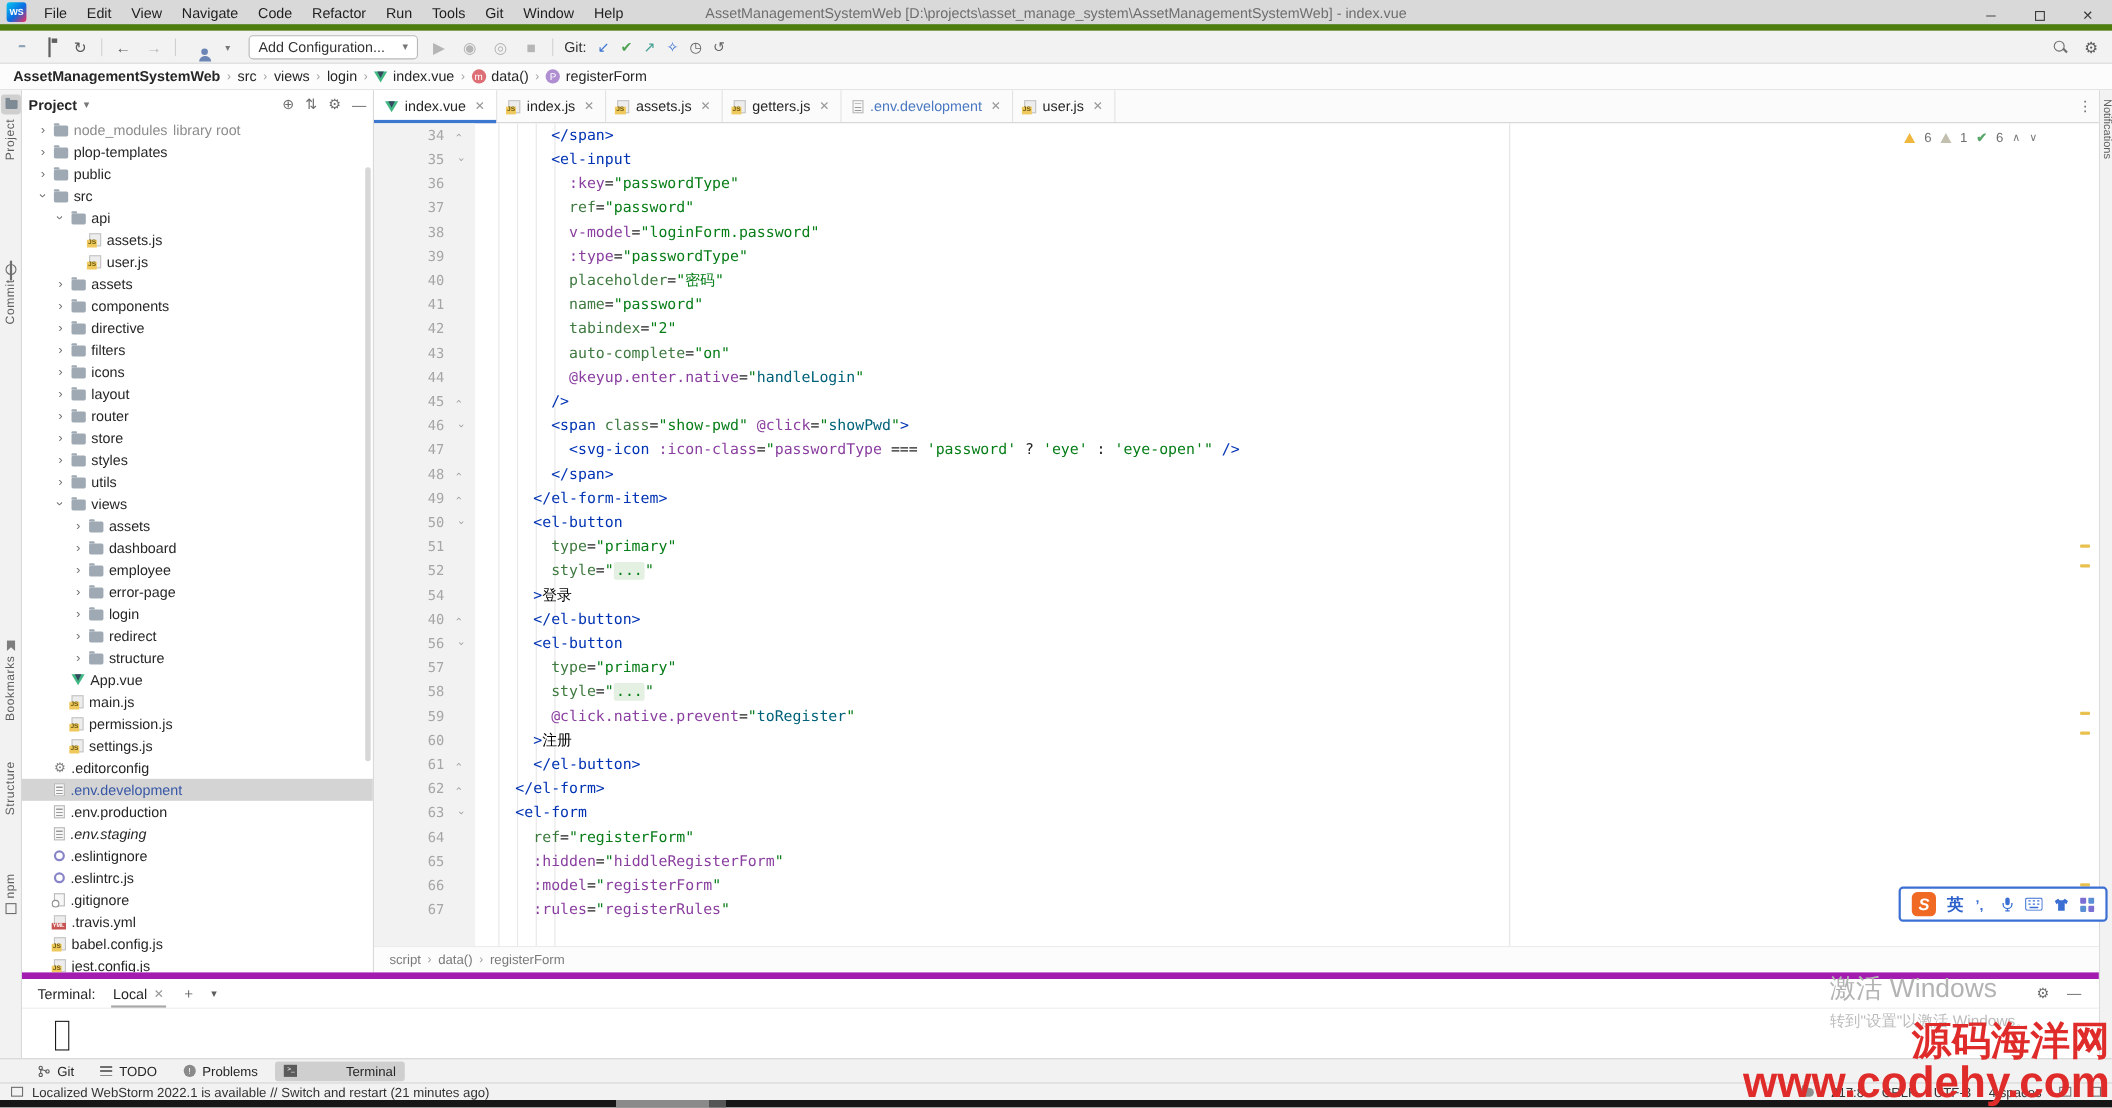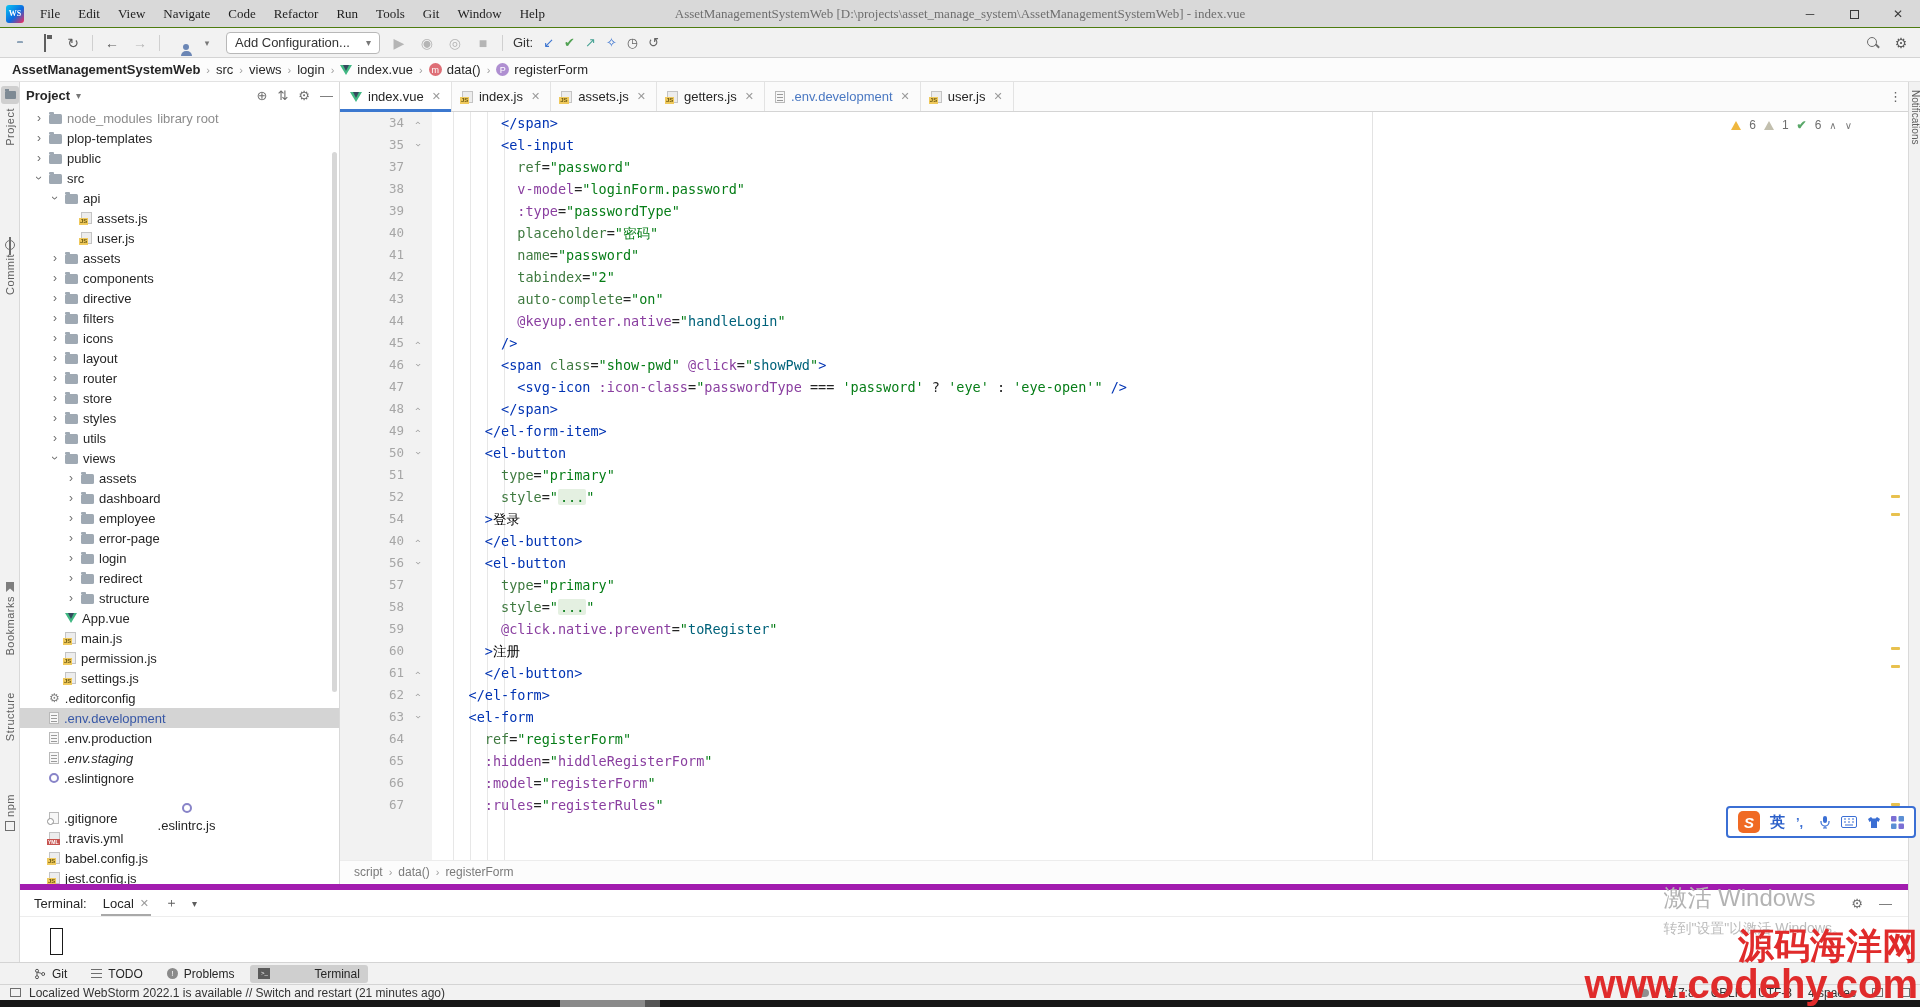--- a/index.html
+++ b/index.html
@@ -1,21 +1,21 @@
 <!DOCTYPE html>
 <html><head>
 <meta charset="utf-8">
 <style>
   * { margin:0; padding:0; box-sizing:border-box; }
   html,body { width:1920px; height:1007px; overflow:hidden; }
   body { font-family:"Liberation Sans","DejaVu Sans",sans-serif; font-size:13px; color:#1e1e1e; background:#fff; }
   #app { position:relative; width:1920px; height:1007px; background:#fff; overflow:hidden; }
 
   
-  .titlebar { position:absolute; left:0; top:0; width:1920px; height:28px; background:#D9D9D9; display:flex; align-items:center; border-bottom:1px solid #4d7c0f;font-family:Liberation Serif, serif; }
+  .titlebar { position:absolute; left:0; top:0; width:1920px; height:28px; background:#D9D9D9; display:flex; align-items:center; border-bottom:6px solid #4d7c0f; }
   .ws-logo { width:18px; height:18px; margin:0 8px 0 6px; border-radius:3px; background:linear-gradient(135deg,#09C6F2,#0B6BE0 55%,#FE2857); color:#fff; font-size:8px; font-weight:bold; display:flex; align-items:center; justify-content:center; }
   .menubar { display:flex; gap:2px; }
   .menubar span { padding:3px 8px; color:#1e1e1e; cursor:default; }
   .win-title { position:absolute; left:50%; transform:translateX(-50%); color:#6E6E6E; white-space:nowrap; }
   .win-btns { position:absolute; right:0; top:0; height:28px; display:flex; }
   .win-btns .wb { width:44px; height:28px; display:flex; align-items:center; justify-content:center; color:#3A3A3A; font-size:12px; }
   .wb-max i { display:block; width:9px; height:9px; border:1px solid #3A3A3A; }
 
   
   .toolbar { position:absolute; left:0; top:28px; width:1920px; height:30px; background:#F2F2F2; border-bottom:1px solid #D4D4D4; display:flex; align-items:center; gap:10px; padding-left:8px; }
@@ -466,21 +466,21 @@
         <div class="trow" style="padding-left: 14px; font-style: italic;">
           <span class="chev none">›</span>
           <span class="ic-txt"></span>
           <span class="lbl">.env.staging</span>
         </div>
         <div class="trow" style="padding-left: 14px;">
           <span class="chev none">›</span>
           <span class="ic-eslint"></span>
           <span class="lbl">.eslintignore</span>
         </div>
-        <div class="trow" style="padding-left: 14px; flex-direction: column;">
+        <div class="trow" style="padding-left: 14px;">
           <span class="chev none">›</span>
           <span class="ic-eslint"></span>
           <span class="lbl">.eslintrc.js</span>
         </div>
         <div class="trow" style="padding-left: 14px;">
           <span class="chev none">›</span>
           <span class="ic-gitign"></span>
           <span class="lbl">.gitignore</span>
         </div>
         <div class="trow" style="padding-left: 14px;">
@@ -539,20 +539,21 @@
     <div class="code-wrap" id="codewrap">
       <div class="gutter-bg"></div>
       <div class="iguide" style="left:113px"></div>
       <div class="iguide" style="left:130px"></div>
       <div class="iguide" style="left:147px"></div>
       <div class="iguide" style="left:164px"></div>
       <div class="mguide" style="left:1032px"></div>
       <div id="codelines">
           <div class="cline"><span class="lnum">34</span><span class="fold"><span class="up">›</span></span><span class="ctext">        <span class="tk-t">&lt;/span&gt;</span></span></div>
           <div class="cline"><span class="lnum">35</span><span class="fold"><span class="dn">›</span></span><span class="ctext">        <span class="tk-t">&lt;el-input</span></span></div>
+          <div class="cline"><span class="lnum">36</span><span class="fold"></span><span class="ctext">          <span class="tk-b">:key</span><span class="tk-o">=</span><span class="tk-s">"passwordType"</span></span></div>
           <div class="cline"><span class="lnum">37</span><span class="fold"></span><span class="ctext">          <span class="tk-a">ref</span><span class="tk-o">=</span><span class="tk-s">"password"</span></span></div>
           <div class="cline"><span class="lnum">38</span><span class="fold"></span><span class="ctext">          <span class="tk-b">v-model</span><span class="tk-o">=</span><span class="tk-s">"loginForm.password"</span></span></div>
           <div class="cline"><span class="lnum">39</span><span class="fold"></span><span class="ctext">          <span class="tk-b">:type</span><span class="tk-o">=</span><span class="tk-s">"passwordType"</span></span></div>
           <div class="cline"><span class="lnum">40</span><span class="fold"></span><span class="ctext">          <span class="tk-a">placeholder</span><span class="tk-o">=</span><span class="tk-s">"密码"</span></span></div>
           <div class="cline"><span class="lnum">41</span><span class="fold"></span><span class="ctext">          <span class="tk-a">name</span><span class="tk-o">=</span><span class="tk-s">"password"</span></span></div>
           <div class="cline"><span class="lnum">42</span><span class="fold"></span><span class="ctext">          <span class="tk-a">tabindex</span><span class="tk-o">=</span><span class="tk-s">"2"</span></span></div>
           <div class="cline"><span class="lnum">43</span><span class="fold"></span><span class="ctext">          <span class="tk-a">auto-complete</span><span class="tk-o">=</span><span class="tk-s">"on"</span></span></div>
           <div class="cline"><span class="lnum">44</span><span class="fold"></span><span class="ctext">          <span class="tk-b">@keyup.enter.native</span><span class="tk-o">=</span><span class="tk-s">"</span><span class="tk-m">handleLogin</span><span class="tk-s">"</span></span></div>
           <div class="cline"><span class="lnum">45</span><span class="fold"><span class="up">›</span></span><span class="ctext">        <span class="tk-t">/&gt;</span></span></div>
           <div class="cline"><span class="lnum">46</span><span class="fold"><span class="dn">›</span></span><span class="ctext">        <span class="tk-t">&lt;span</span><span class="tk-o"> </span><span class="tk-a">class</span><span class="tk-o">=</span><span class="tk-s">"show-pwd"</span><span class="tk-o"> </span><span class="tk-b">@click</span><span class="tk-o">=</span><span class="tk-s">"</span><span class="tk-m">showPwd</span><span class="tk-s">"</span><span class="tk-t">&gt;</span></span></div>

